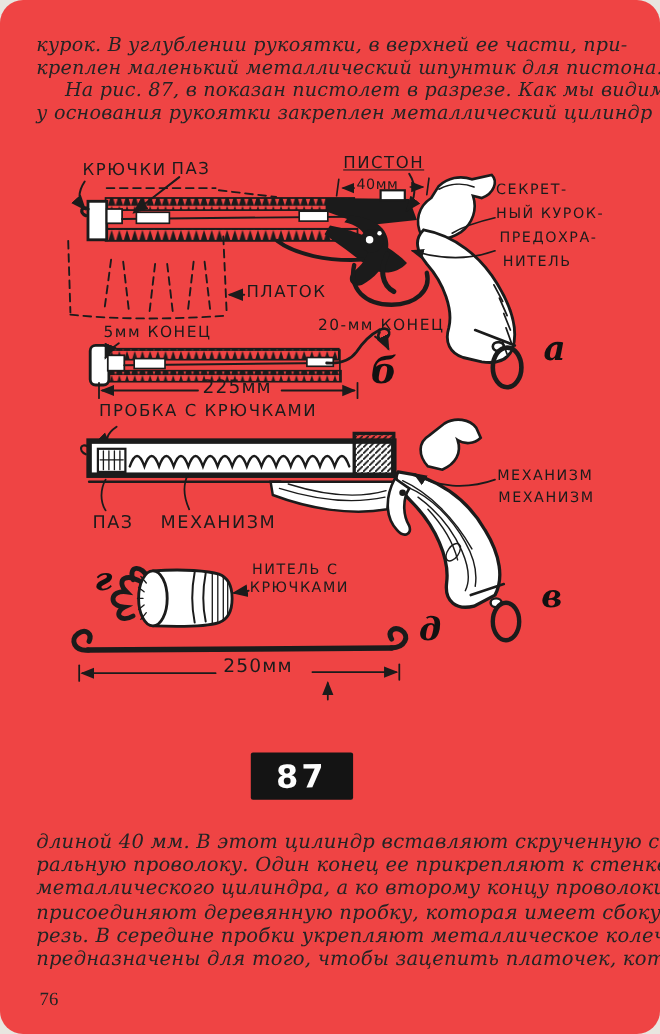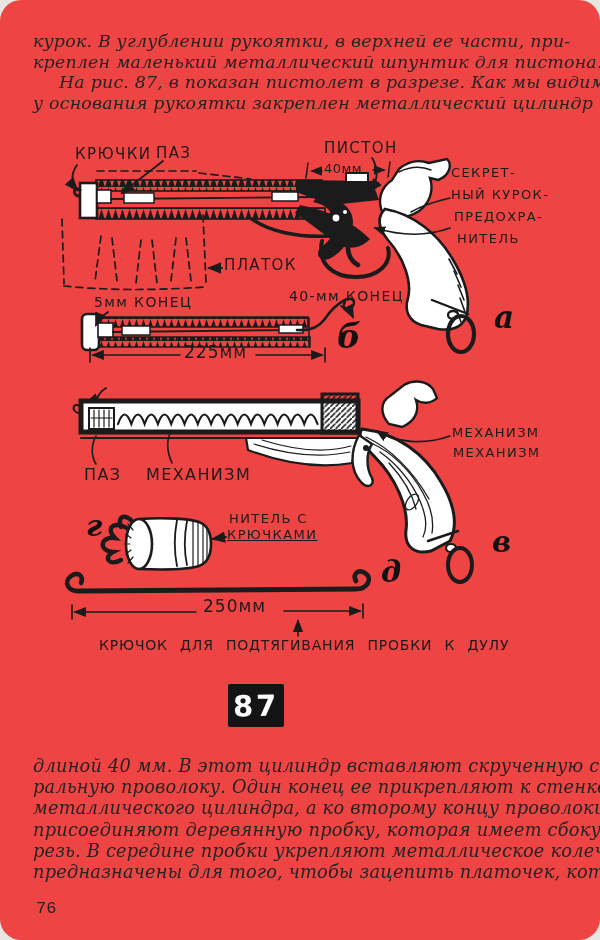--- a/index.html
+++ b/index.html
@@ -24,31 +24,31 @@
   .fs13{font-size:13px;}
   .fs14{font-size:14px;margin-left:27px;}
   .fs15{font-size:15px;}
   .fs16{font-size:16px;}
   .fs17{font-size:17px;letter-spacing:1px;}
   .script-letter{
     position:absolute;font-family:"DejaVu Serif",serif;
     font-style:italic;font-weight:bold;color:#111;line-height:1;
   }
   #fig-number-box{
-    position:absolute;left:228px;top:684px;width:56px;height:43px;
+    position:absolute;left:228px;top:684px;width:93px;height:43px;
     background:#141414;border-radius:2px;
     display:flex;align-items:center;justify-content:center;
   }
   #fig-number-box span{
     font-family:"DejaVu Sans",sans-serif;font-weight:bold;
     font-size:29px;color:#fdfdfd;letter-spacing:3px;transform:rotate(-1deg);
   }
   #page-number{
     position:absolute;left:36px;top:899px;font-size:17px;
-    font-family:Liberation Mono, monospace;color:#242424;
+    font-family:Liberation Serif, serif;color:#242424;
   }
   svg{position:absolute;left:0;top:0;}
 </style>
 </head>
 <body>
 
 <div id="page">
 
   <div class="textblock" style="top:31px;">
     <div class="pline">курок. В углублении рукоятки, в верхней ее части, при-</div>
@@ -226,47 +226,47 @@
       <path d="M72,605 L72,619" stroke-width="1.6"></path>
       <path d="M363,604 L363,618" stroke-width="1.6"></path>
       <path d="M196,612 L75,612" stroke-width="1.6" marker-end="url(#ah)"></path>
       <path d="M284,611 L360,611" stroke-width="1.6" marker-end="url(#ah)"></path>
       <path d="M298,636 L298,621" stroke-width="1.6" marker-end="url(#ah)"></path>
     </g>
   </svg>
 
   <div class="flabel fs15" style="left:58px;top:147px;margin-left:17px;">КРЮЧКИ</div>
   <div class="flabel fs15" style="left:156px;top:146px;">ПАЗ</div>
-  <div class="flabel fs15" style="left:324px;top:141px;">ПИСТОН</div>
+  <div class="flabel fs15" style="left:312px;top:141px;text-decoration:underline;">ПИСТОН</div>
   <div class="flabel fs13" style="left:324px;top:162px;letter-spacing:0.5px;">40мм</div>
   <div class="flabel fs13" style="left:451px;top:166px;">СЕКРЕТ-</div>
   <div class="flabel fs13" style="left:451px;top:188px;">НЫЙ КУРОК-</div>
   <div class="flabel fs13" style="left:454px;top:210px;">ПРЕДОХРА-</div>
   <div class="flabel fs13" style="left:457px;top:232px;">НИТЕЛЬ</div>
   <div class="flabel fs15" style="left:224px;top:258px;">ПЛАТОК</div>
   <div class="script-letter" style="left:494px;top:302px;font-size:31px;">а</div>
 
   <div class="flabel fs14" style="left:67px;top:295px;">5мм КОНЕЦ</div>
-  <div class="flabel fs14" style="left:262px;top:289px;">40-мм КОНЕЦ</div>
+  <div class="flabel fs14" style="left:262px;top:289px;">20-мм КОНЕЦ</div>
   <div class="flabel fs17" style="left:184px;top:344px;">225мм</div>
   <div class="script-letter" style="left:337px;top:320px;font-size:33px;">б</div>
+  <div class="flabel fs15" style="left:90px;top:366px;">ПРОБКА С КРЮЧКАМИ</div>
 
   <div class="flabel fs16" style="left:84px;top:467px;">ПАЗ</div>
   <div class="flabel fs16" style="left:146px;top:467px;">МЕХАНИЗМ</div>
   <div class="flabel fs13" style="left:452px;top:426px;">МЕХАНИЗМ</div>
   <div class="flabel fs13" style="left:453px;top:446px;">МЕХАНИЗМ</div>
   <div class="script-letter" style="left:492px;top:528px;font-size:29px;">в</div>
 
   <div class="script-letter" style="left:86px;top:512px;font-size:29px;">г</div>
   <div class="flabel fs13" style="left:229px;top:512px;">НИТЕЛЬ С</div>
-  <div class="flabel fs13" style="left:227px;top:528px;text-decoration:underline;">КРЮЧКАМИ</div>
+  <div class="flabel fs13" style="left:227px;top:528px;">КРЮЧКАМИ</div>
   <div class="script-letter" style="left:381px;top:558px;font-size:29px;">д</div>
 
   <div class="flabel fs17" style="left:203px;top:598px;">250мм</div>
-  <div class="flabel fs14" style="left:72px;top:638px;letter-spacing:0.8px;word-spacing:7px;">КРЮЧОК ДЛЯ ПОДТЯГИВАНИЯ ПРОБКИ К ДУЛУ</div>
 
   <div id="fig-number-box">
     <span>87</span>
   </div>
 
   <div class="textblock bottomtext" style="top:755px;">
     <div class="pline">длиной 40 мм. В этот цилиндр вставляют скрученную спи-</div>
     <div class="pline">ральную проволоку. Один конец ее прикрепляют к стенке</div>
     <div class="pline">металлического цилиндра, а ко второму концу проволоки</div>
     <div class="pline">присоединяют деревянную пробку, которая имеет сбоку про-</div>

